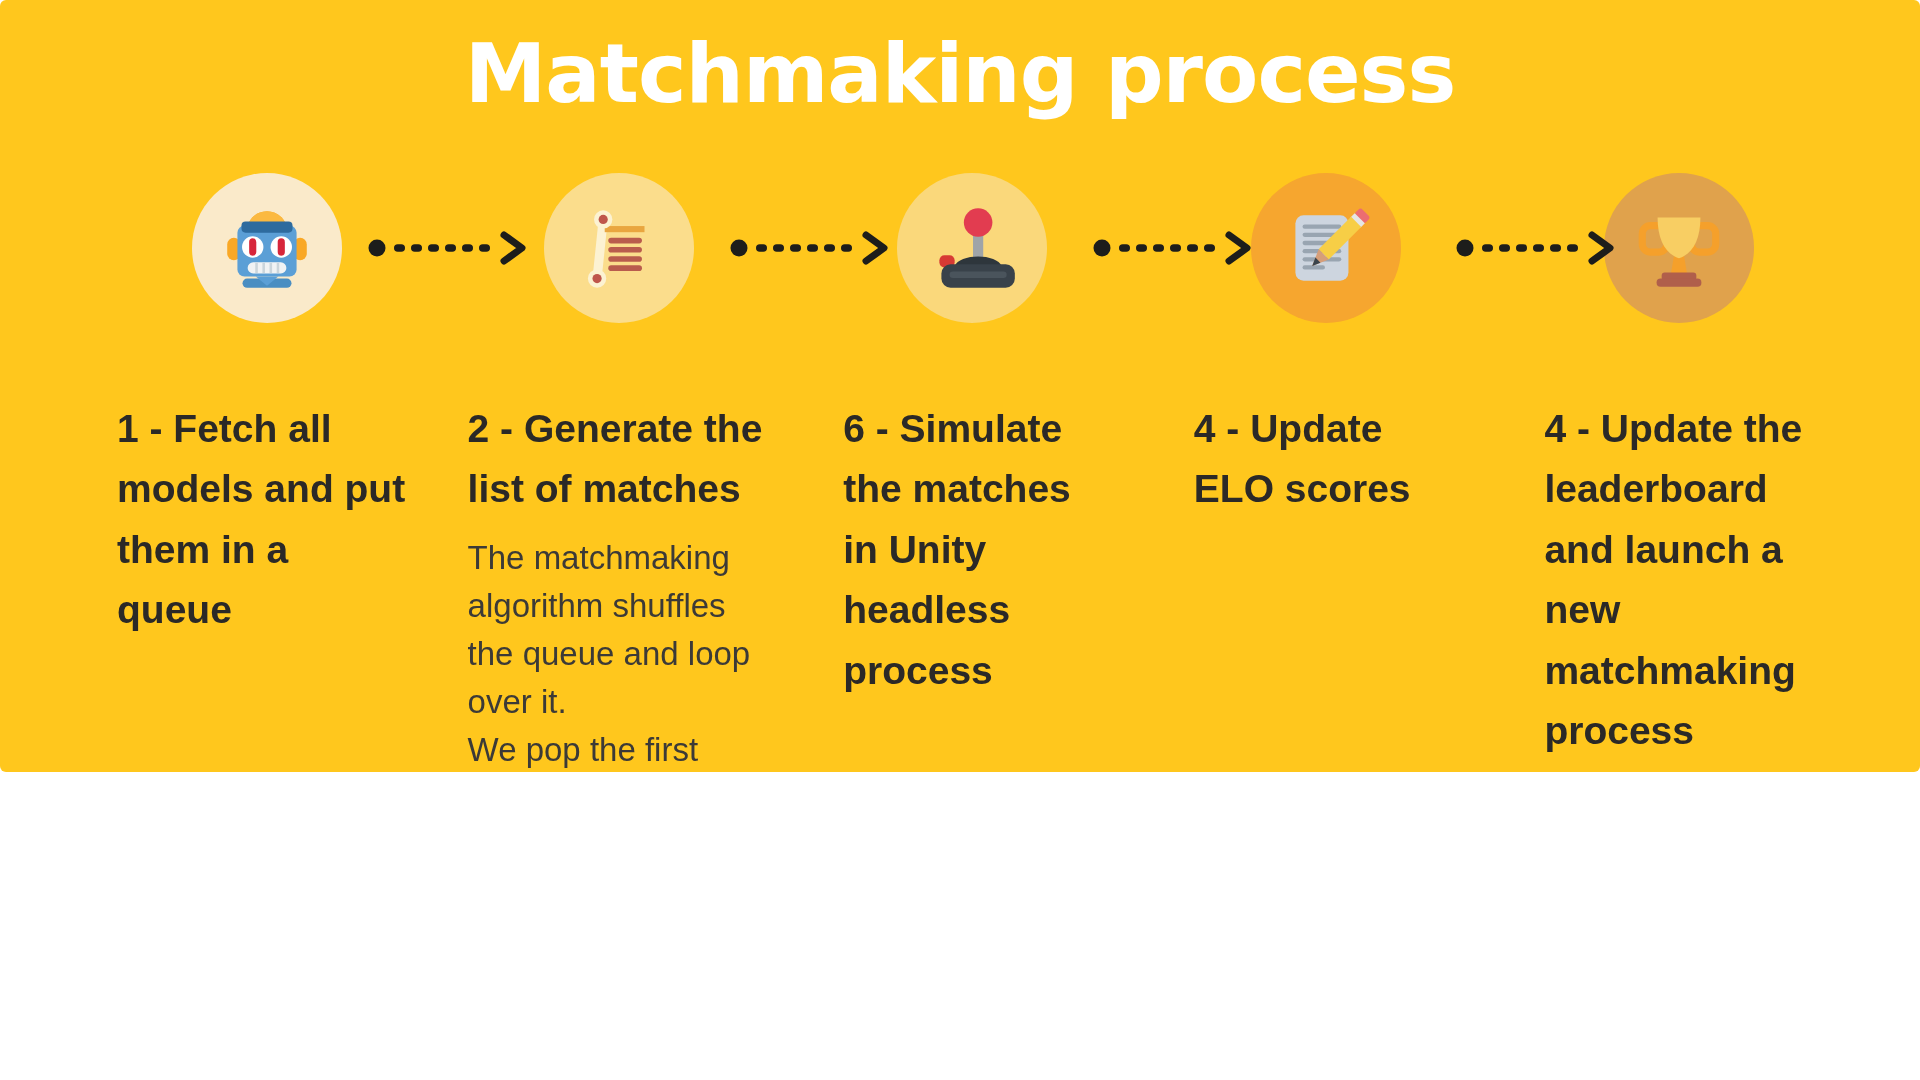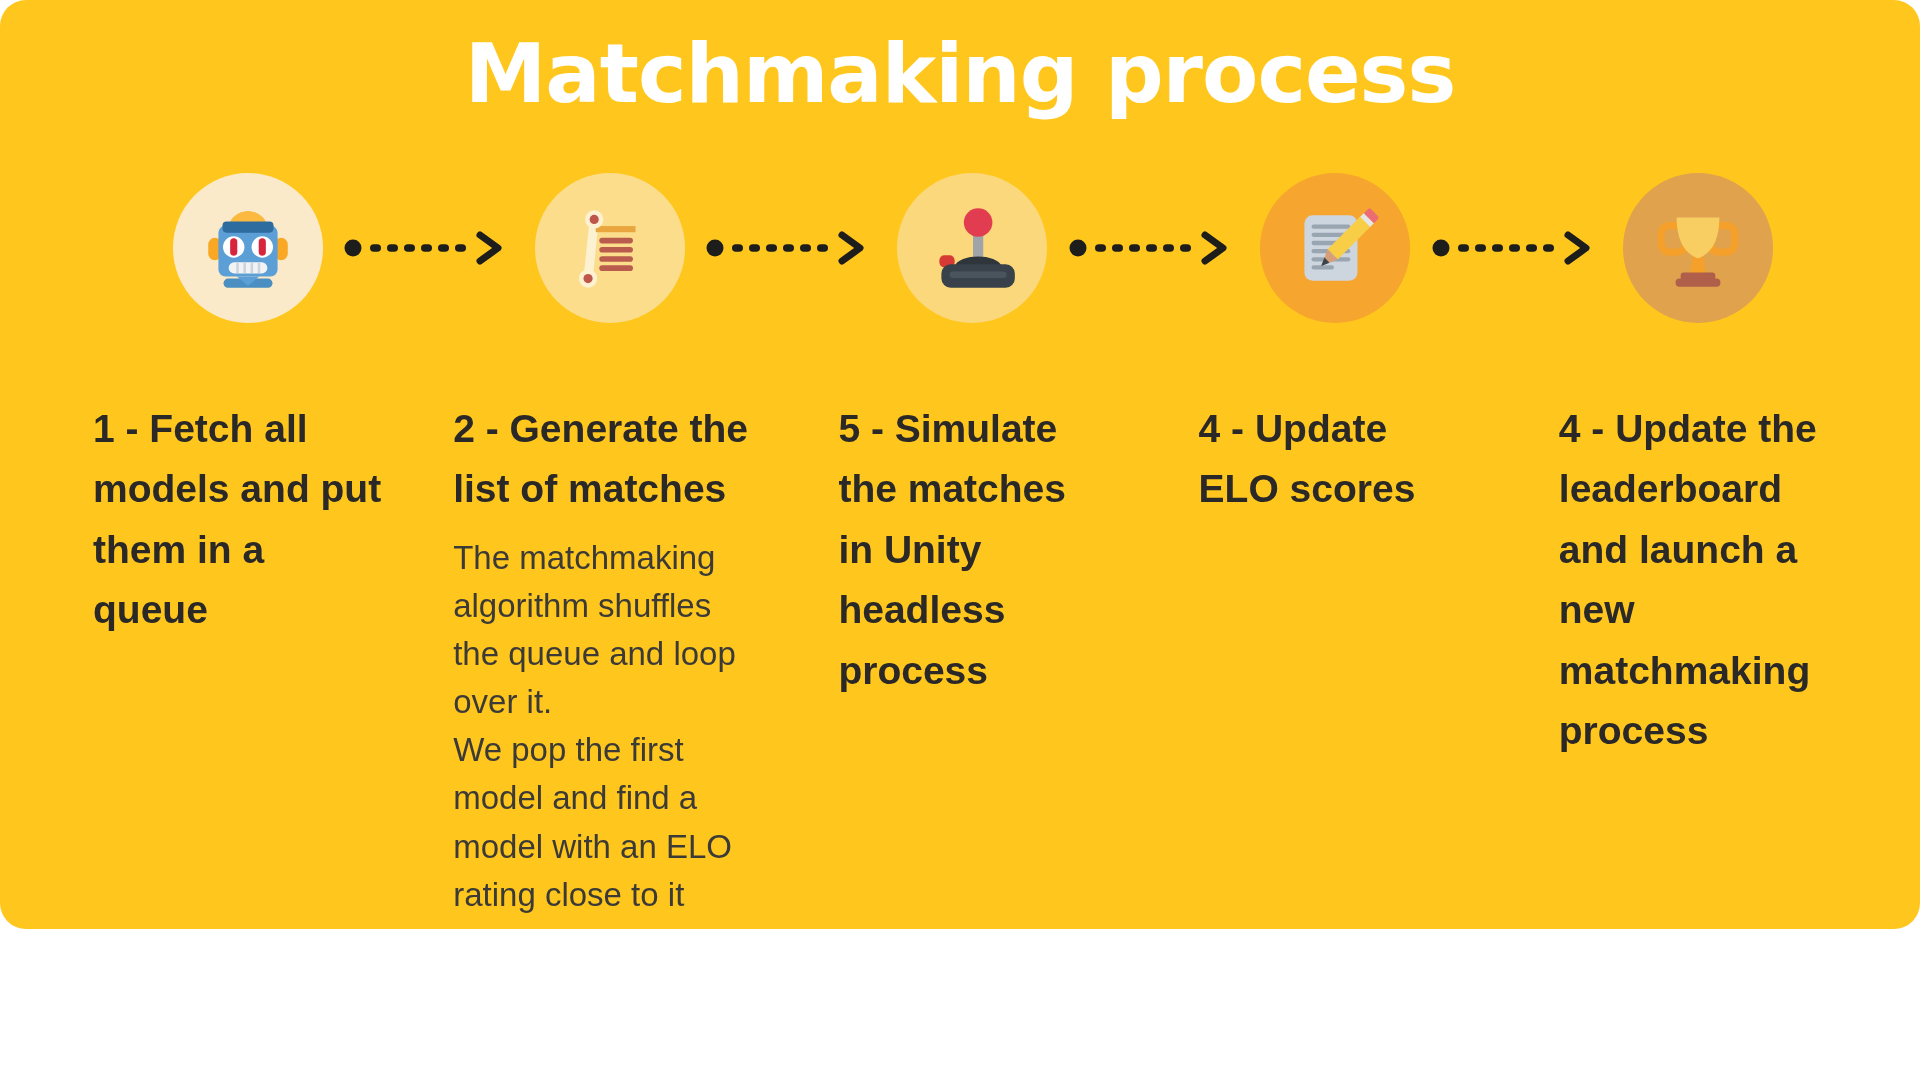--- a/index.html
+++ b/index.html
@@ -16,37 +16,37 @@
     --circle5: #E0A24C;
   }
   * { margin: 0; padding: 0; box-sizing: border-box; }
   html, body { background: var(--page-bg); }
   body {
     width: 1920px; height: 1080px;
     font-family: "Liberation Sans", sans-serif;
     overflow: hidden;
   }
   .canvas {
-    width: 1920px; height: 929px;
+    width: 1920px; height: 772px;
     background: var(--canvas);
-    border-radius: 26px;
+    border-radius: 6px;
     overflow: hidden;
   }
   .page-title {
     padding-top: 26px;
     text-align: center;
     font-family: "DejaVu Sans", sans-serif;
     font-weight: bold;
     font-size: 82px;
     line-height: 1.18;
     color: var(--title-color);
     letter-spacing: -1px;
   }
   .content {
-    padding: 0 72px;
+    padding: 0 96px;
   }
   .icon-band {
     position: relative;
     margin-top: 50px;
     height: 150px;
     display: grid;
     grid-template-columns: repeat(5, 1fr);
   }
   .icon-cell { display: flex; justify-content: center; align-items: center; }
   .circle {
@@ -259,21 +259,21 @@
         <div class="step-body">The matchmaking
 algorithm shuffles
 the queue and loop
 over it.
 We pop the first
 model and find a
 model with an ELO
 rating close to it</div>
       </div>
       <div class="step-text">
-        <div class="step-heading">5 - Simulate
+        <div class="step-heading">6 - Simulate
 the matches
 in Unity
 headless
 process</div>
       </div>
       <div class="step-text">
         <div class="step-heading">4 - Update
 ELO scores</div>
       </div>
       <div class="step-text">

